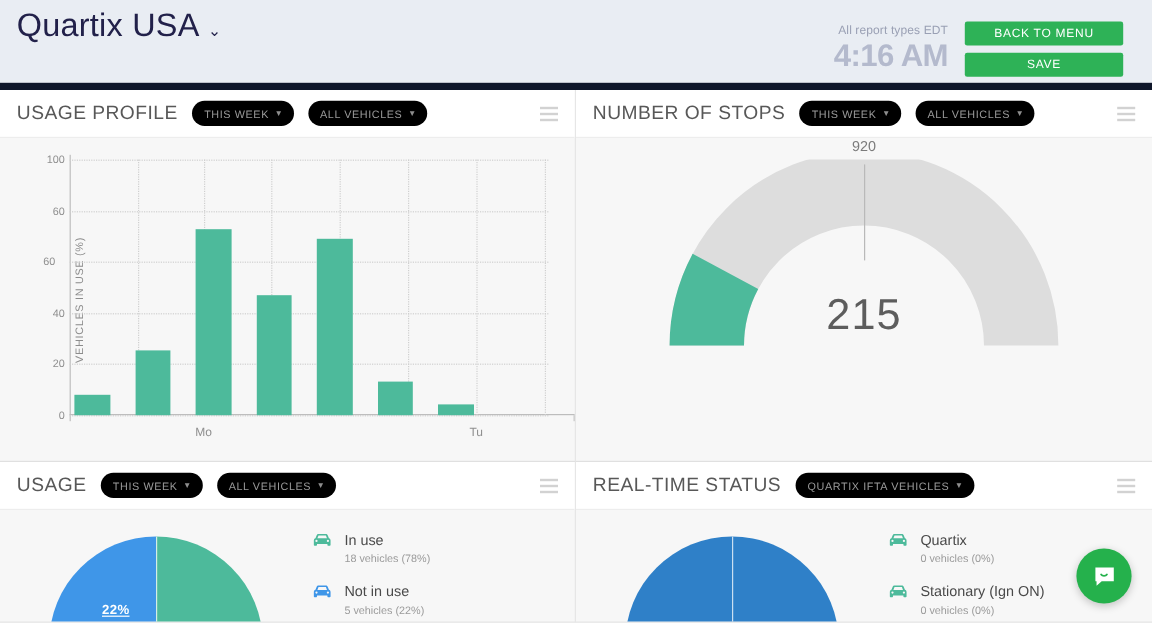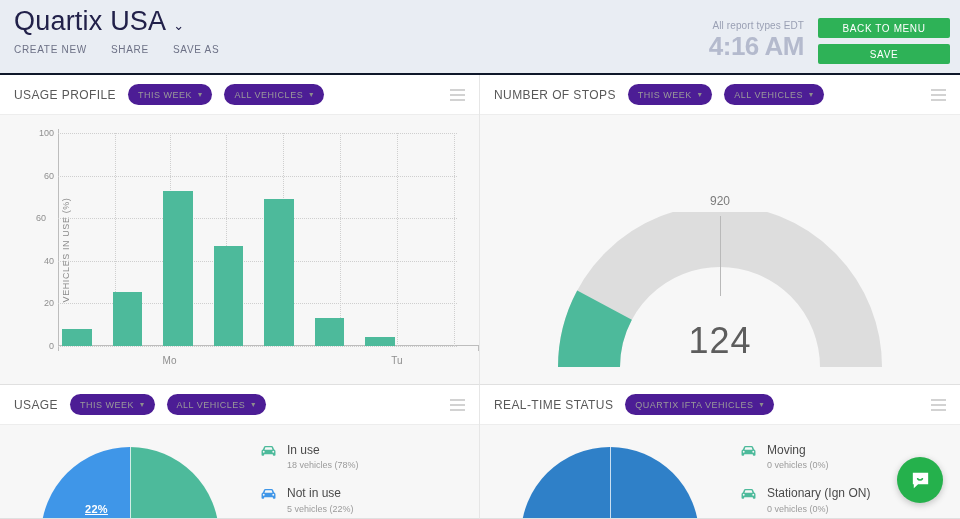--- a/index.html
+++ b/index.html
@@ -8,38 +8,38 @@
     overflow: hidden;
     font-family: "Liberation Sans", sans-serif;
     background: #ffffff;
   }
 
   
   .header {
     position: relative;
     height: 75px;
     background: #e9edf3;
-    border-bottom: 2px solid #0f172a;
+    border-bottom: 6px solid #0f172a;
     text-decoration: underline;
   }
   .brand-wrap { position: absolute; left: 14px; top: 8px; }
   .brand-row { display: flex; align-items: baseline; gap: 7px; }
   .brand-title {
     font-size: 27px; font-weight: 400; color: #22214a;
     letter-spacing: 0.2px; line-height: 1;
   }
   .brand-caret { color: #22214a; font-size: 13px; line-height: 1; }
   .brand-links { display: flex; gap: 24px; margin-top: 9px; }
   .brand-link {
     font-size: 10px; color: #6d7186; letter-spacing: 0.7px;
     text-transform: uppercase; cursor: pointer;
   }
 
   .header-right {
-    position: absolute; right: 10px; top: 18px;
+    position: absolute; right: 24px; top: 18px;
     display: flex; align-items: flex-start; gap: 14px;
   }
   .clock-block { text-align: right; padding-top: 2px; }
   .clock-label { font-size: 10px; color: #9aa0b4; letter-spacing: 0.1px; }
   .clock-time {
     font-size: 26px; font-weight: bold; color: #b4bacd;
     letter-spacing: -0.5px; line-height: 1.05; margin-top: 2px;
   }
   .header-btns { display: flex; flex-direction: column; gap: 6px; }
   .btn-green {
@@ -67,26 +67,26 @@
   }
   .panel:nth-child(2), .panel:nth-child(4) { border-right: none; }
 
   .panel-head {
     height: 40px; background: #ffffff;
     display: flex; align-items: center;
     padding: 0 14px; gap: 12px;
     border-bottom: 1px solid #ededed;
   }
   .panel-title {
-    font-size: 12px; color: #585858; letter-spacing: 0.4px;
+    font-size: 16px; color: #585858; letter-spacing: 0.4px;
     text-transform: uppercase; white-space: nowrap;
   }
   .pill {
     height: 21px; padding: 0 10px;
-    background: #4c1d95; border-radius: 11px;
+    background: #000000; border-radius: 11px;
     display: flex; align-items: center; gap: 6px;
     font-size: 9px; color: #9a9a9a; letter-spacing: 0.5px;
     text-transform: uppercase; cursor: pointer; white-space: nowrap;
   }
   .pill .cv { font-size: 8px; color: #8e8e8e; }
   .hamburger {
     margin-left: auto; width: 15px; cursor: pointer;
     display: flex; flex-direction: column; gap: 3px;
   }
   .hamburger i { display: block; height: 2px; background: #d2d2d2; }
@@ -130,21 +130,21 @@
   .axis-x::after { right: 0; }
   .bar { position: absolute; bottom: 0; background: #4dba9b; }
   .xtick {
     position: absolute; bottom: -20px; font-size: 10px;
     color: #8f8f8f; transform: translateX(-50%);
   }
 
   
   .gauge-wrap {
     position: absolute; left: 0; right: 0; top: 40px; bottom: 0;
-    display: flex; align-items: flex-end; justify-content: center;
+    display: flex; align-items: flex-start; justify-content: center;
   }
   .gauge { position: relative; width: 340px; height: 190px; }
   .gauge svg { position: absolute; left: 0; top: 18px; }
   .gauge-max {
     position: absolute; left: 50%; top: 0; transform: translateX(-50%);
     font-size: 12px; color: #7b7b7b;
   }
   .gauge-needle {
     position: absolute; left: 50%; top: 22px; width: 1px; height: 80px;
     background: #b9b9b9;
@@ -189,25 +189,20 @@
   }
 </style>
 </head>
 <body>
 
 <div class="header">
   <div class="brand-wrap">
     <div class="brand-row">
       <div class="brand-title">Quartix USA</div>
       <div class="brand-caret">⌄</div>
-    </div>
-    <div class="brand-links">
-      <div class="brand-link">CREATE NEW</div>
-      <div class="brand-link">SHARE</div>
-      <div class="brand-link">SAVE AS</div>
     </div>
   </div>
 
   <div class="header-right">
     <div class="clock-block">
       <div class="clock-label">All report types EDT</div>
       <div class="clock-time">4:16 AM</div>
     </div>
     <div class="header-btns">
       <button class="btn-green">BACK TO MENU</button>
@@ -292,21 +287,21 @@
     </div>
 
     <div class="gauge-wrap">
       <div class="gauge">
         <div class="gauge-max">920</div>
         <svg width="340" height="175" viewBox="0 0 340 175">
           <path id="gaugeTrack" fill="none" stroke="#dddddd" stroke-width="62" d="M 39 155 A 131 131 0 0 1 301 155" style="stroke: rgb(221, 221, 221);"></path>
           <path id="gaugeFill" fill="none" stroke="#4dba9b" stroke-width="62" d="M 39 155 A 131 131 0 0 1 301 155" style="stroke-dasharray: 411.607; stroke-dashoffset: 347.181; stroke: rgb(77, 186, 155);"></path>
         </svg>
         <div class="gauge-needle"></div>
-        <div class="gauge-value">124</div>
+        <div class="gauge-value">215</div>
       </div>
     </div>
   </div>
 
   <div class="panel">
     <div class="panel-head">
       <div class="panel-title">USAGE</div>
       <div class="pill">
         <span>THIS WEEK</span>
         <span class="cv">▾</span>
@@ -377,21 +372,21 @@
           </div>
       </div>
       <div class="legend">
         <div class="legend-item">
           <span class="car-icon">
             <svg width="17" height="13" viewBox="0 0 20 15">
                 <path fill="#4dba9b" d="M3.4 5.2 4.6 2.2C4.9 1.4 5.6 1 6.4 1h7.2c.8 0 1.5.4 1.8 1.2l1.2 3c1 .3 1.6 1.1 1.6 2.1v4.2c0 .6-.4 1-1 1h-1.1c-.6 0-1-.4-1-1v-.7H4.9v.7c0 .6-.4 1-1 1H2.8c-.6 0-1-.4-1-1V7.3c0-1 .6-1.8 1.6-2.1zm1.9.1h9.4l-.9-2.4c-.1-.3-.3-.4-.6-.4H6.8c-.3 0-.5.1-.6.4L5.3 5.3zM4.4 8.9a1.1 1.1 0 1 0 0-2.2 1.1 1.1 0 0 0 0 2.2zm11.2 0a1.1 1.1 0 1 0 0-2.2 1.1 1.1 0 0 0 0 2.2z"></path>
               </svg>
           </span>
           <div class="legend-text">
-            <div class="lt">Moving</div>
+            <div class="lt">Quartix</div>
             <div class="ls">0 vehicles (0%)</div>
           </div>
         </div>
         <div class="legend-item">
           <span class="car-icon">
             <svg width="17" height="13" viewBox="0 0 20 15">
                 <path fill="#4dba9b" d="M3.4 5.2 4.6 2.2C4.9 1.4 5.6 1 6.4 1h7.2c.8 0 1.5.4 1.8 1.2l1.2 3c1 .3 1.6 1.1 1.6 2.1v4.2c0 .6-.4 1-1 1h-1.1c-.6 0-1-.4-1-1v-.7H4.9v.7c0 .6-.4 1-1 1H2.8c-.6 0-1-.4-1-1V7.3c0-1 .6-1.8 1.6-2.1zm1.9.1h9.4l-.9-2.4c-.1-.3-.3-.4-.6-.4H6.8c-.3 0-.5.1-.6.4L5.3 5.3zM4.4 8.9a1.1 1.1 0 1 0 0-2.2 1.1 1.1 0 0 0 0 2.2zm11.2 0a1.1 1.1 0 1 0 0-2.2 1.1 1.1 0 0 0 0 2.2z"></path>
               </svg>
           </span>
           <div class="legend-text">

